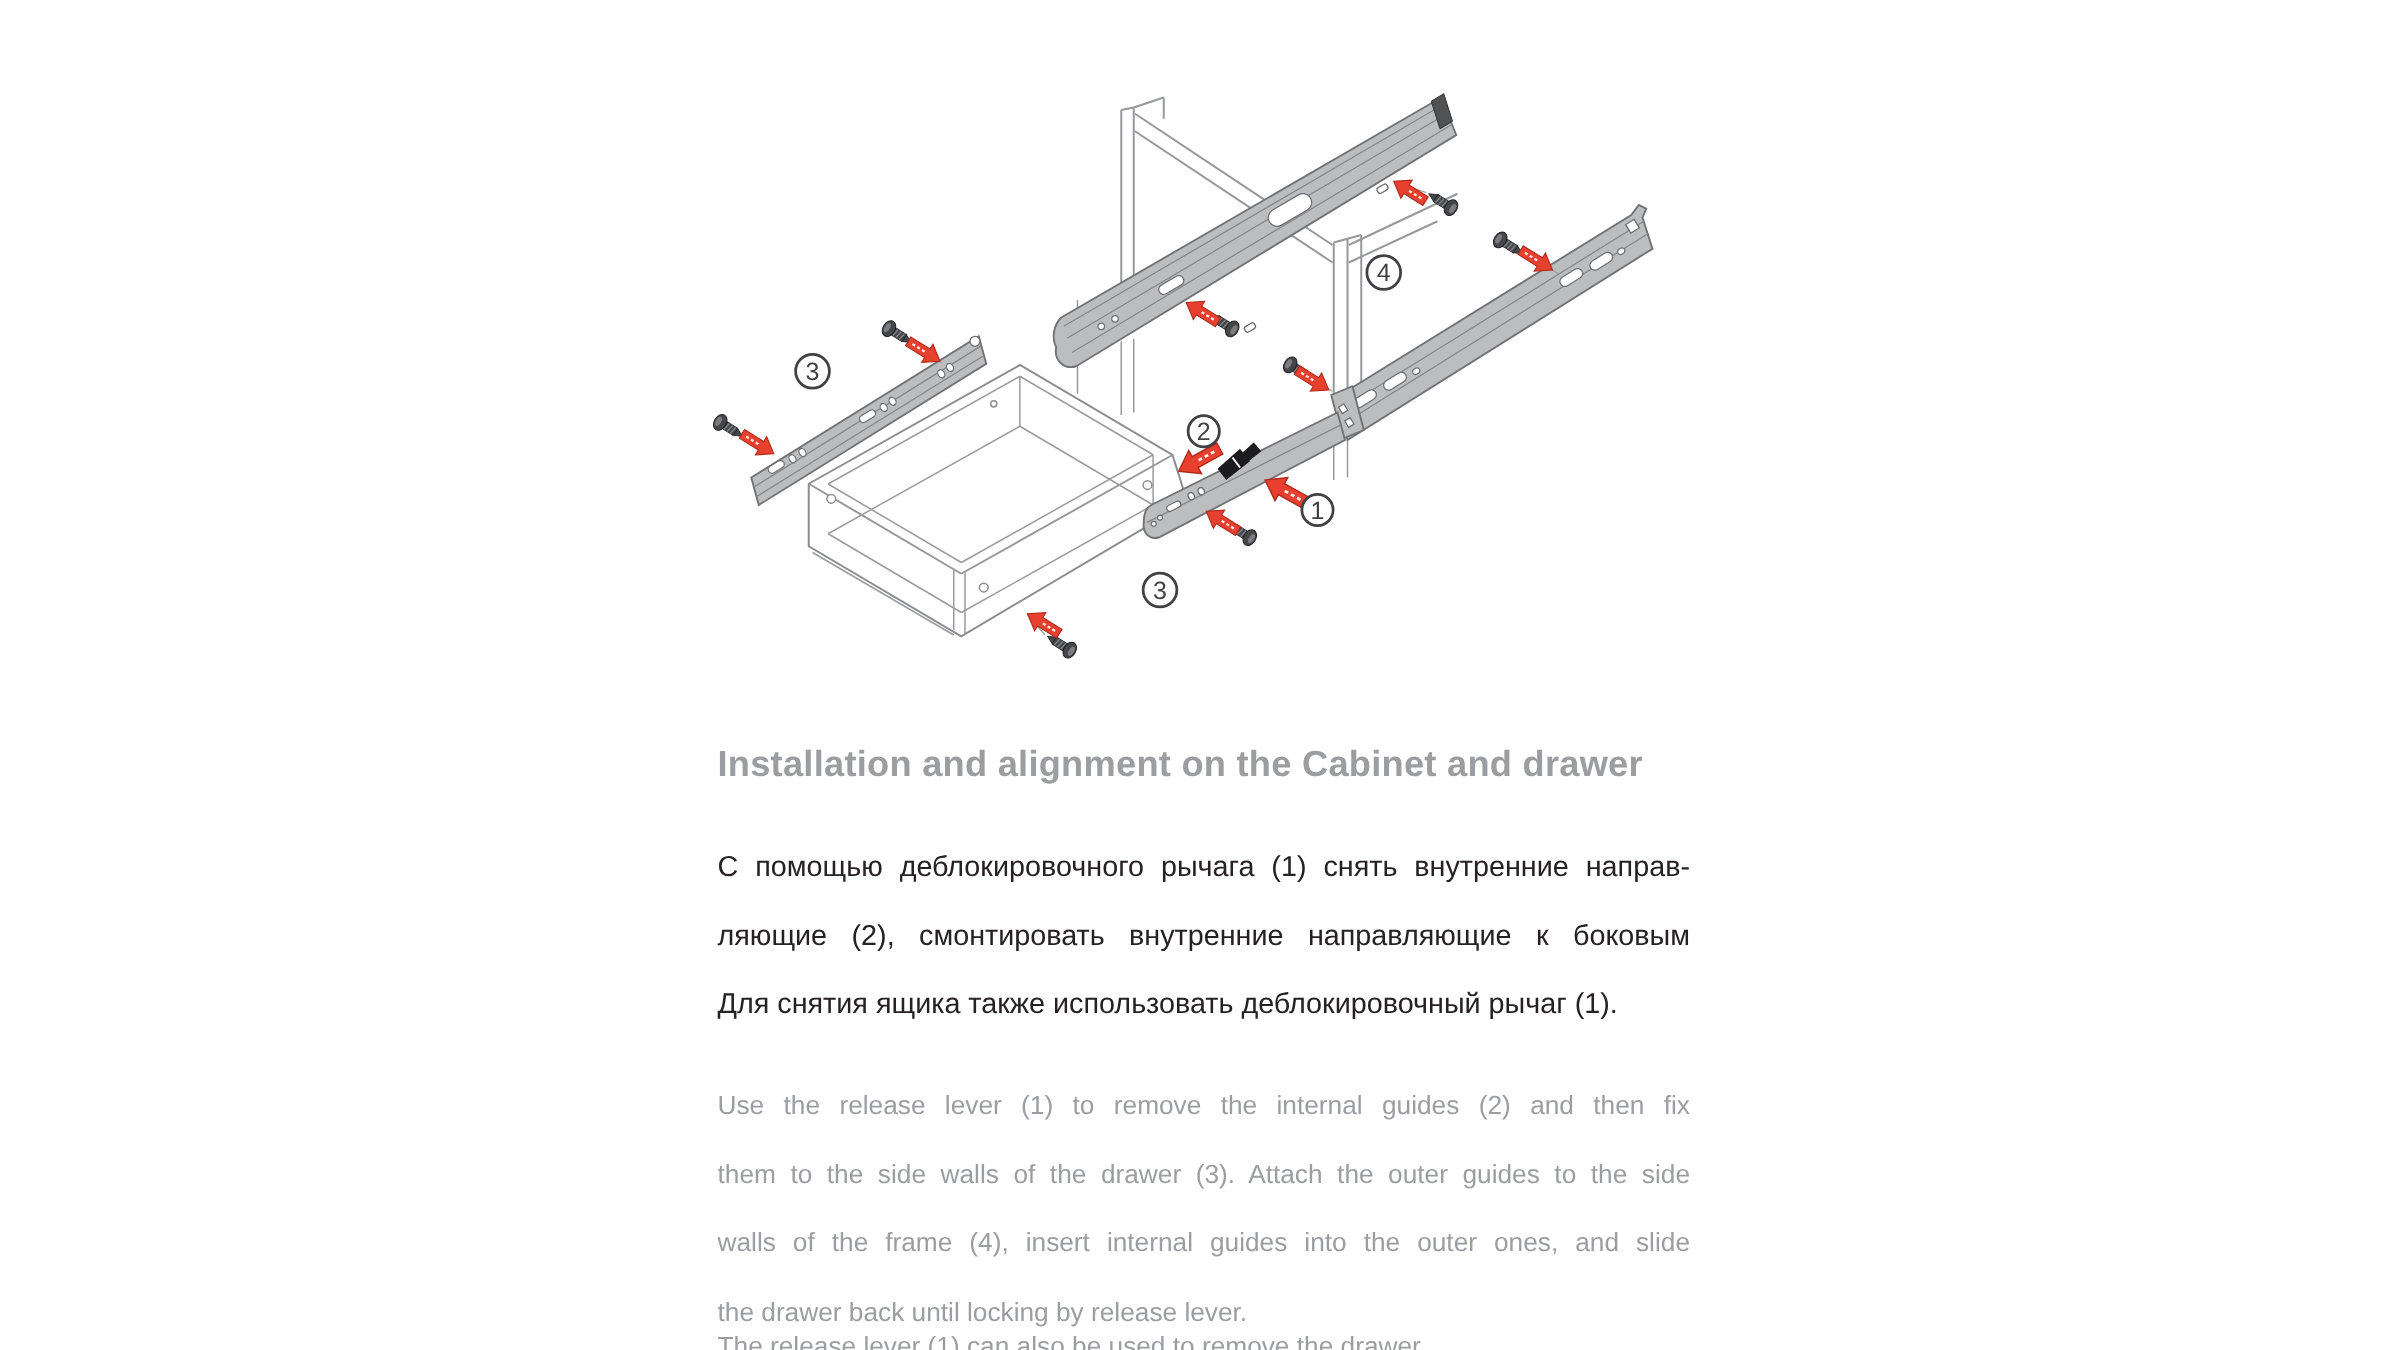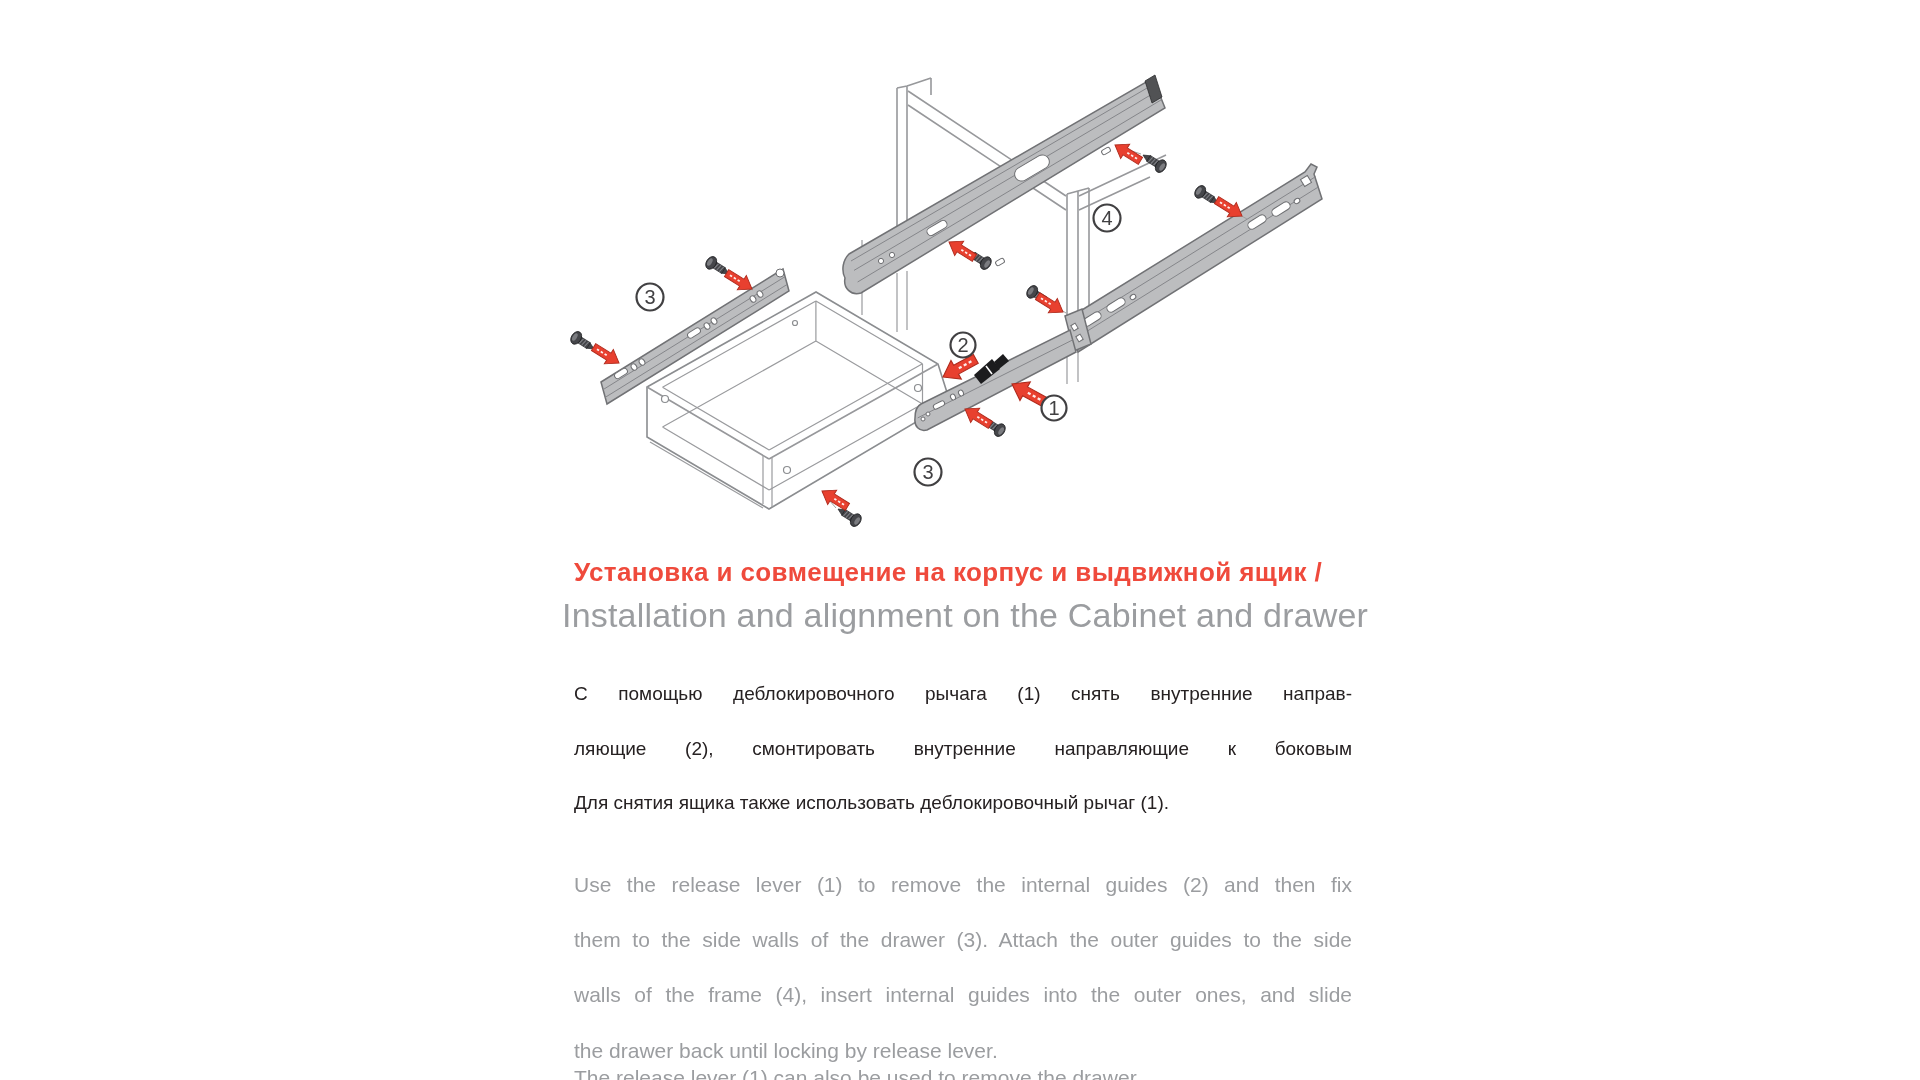--- a/index.html
+++ b/index.html
@@ -9,27 +9,27 @@
   }
   .abs { position:absolute; }
   .fig { left:0; top:0; width:1920px; height:1080px; }
 
   .title-ru {
     left:574px; top:557px; width:800px;
     font-size:26px; font-weight:700; letter-spacing:0.4px;
     color:#ef4a3c; white-space:nowrap;
   }
   .title-en {
-    left:562px; top:596px; width:800px;
-    font-size:34px; font-weight:400; letter-spacing:0.2px;
+    left:574px; top:596px; width:800px;
+    font-size:29px; font-weight:700; letter-spacing:0.2px;
     color:#9b9da0; white-space:nowrap;
   }
   .body-ru {
     left:574px; top:680px; width:778px;
-    font-size:19px; line-height:27.3px; color:#262122;
+    font-size:23px; line-height:27.3px; color:#262122;
   }
   .body-en {
     left:574px; top:871px; width:778px;
     font-size:21px; line-height:27.6px; color:#9b9da0;
   }
   .line { white-space:normal; }
   .line.just { text-align:justify; }
   
   .line.just::after { content:""; display:inline-block; width:100%; height:0; }
 
@@ -195,21 +195,20 @@
     <g class="callout" transform="translate(1054,408)">
       <circle r="12.5"></circle>
         <text y="7">1</text>
     </g>
     <g class="callout" transform="translate(928,472)">
       <circle r="13.5"></circle>
         <text y="7">3</text>
     </g>
   </svg>
 
-  <div class="abs title-ru">Установка и совмещение на корпус и выдвижной ящик /</div>
   <div class="abs title-en">Installation and alignment on the Cabinet and drawer</div>
 
   <div class="abs body-ru">
     <div class="line just">С помощью деблокировочного рычага (1) снять внутренние направ-</div>
     <div class="line just">ляющие (2), смонтировать внутренние направляющие к боковым</div>
     <div class="line">Для снятия ящика также использовать деблокировочный рычаг (1).</div>
   </div>
 
   <div class="abs body-en">
     <div class="line just">Use the release lever (1) to remove the internal guides (2) and then fix</div>

